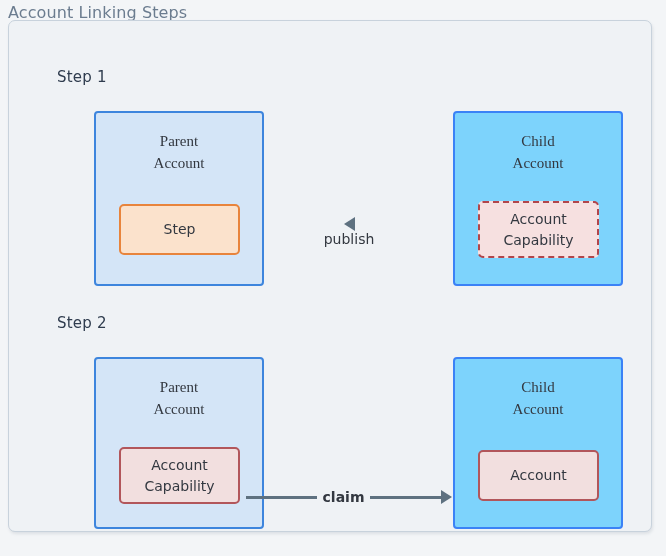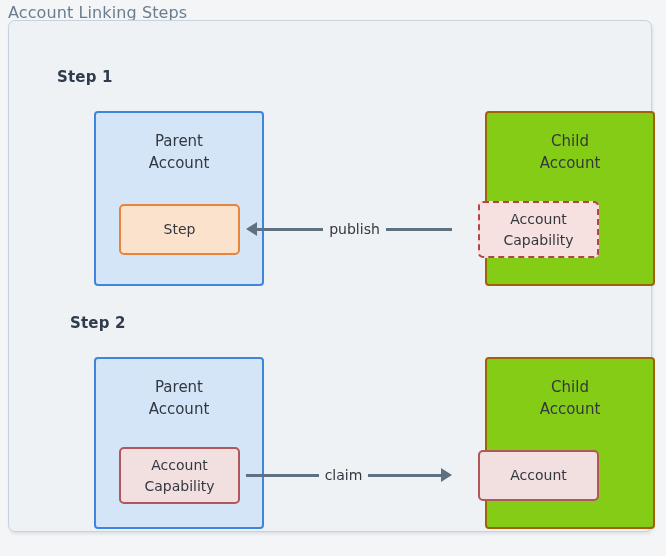--- a/index.html
+++ b/index.html
@@ -35,42 +35,42 @@
     border: 1px solid #c8d2dc;
     border-radius: 7px;
     box-shadow: 1px 2px 3px rgba(120,135,150,0.18);
     box-sizing: border-box;
   }
 
   
   .step-label {
     position: absolute;
     font-size: 15px;
-    font-weight: bold;
+    font-weight: normal;
     color: #2f3c4e;
     letter-spacing: 0.2px;
     white-space: nowrap;
   }
   #step-1-label { left: 48px; top: 47px; }
-  #step-2-label { left: 48px; top: 293px; margin-left: 13px; }
+  #step-2-label { left: 48px; top: 293px; }
 
   
   .account-box {
     position: absolute;
     box-sizing: border-box;
     border-radius: 4px;
+    font-family: Liberation Serif, serif;
   }
   .account-box.parent {
     background: #d4e5f7;
     border: 2px solid #3d85dd;
   }
   .account-box.child {
-    background: #84cc16;
-    border: 2px solid #a16207;
-    margin-left: 32px;
+    background: #7dd3fc;
+    border: 2px solid #3b82f6;
   }
   .account-box-title {
     position: absolute;
     left: 0;
     right: 0;
     top: 17px;
     text-align: center;
     font-size: 15px;
     line-height: 22px;
     color: #333840;
@@ -115,22 +115,22 @@
   #s2-capability-node { left: 110px; top: 426px; width: 121px; height: 57px; }
   #s2-account-node    { left: 469px; top: 429px; width: 121px; height: 51px; }
 
   
   .arrow-row {
     position: absolute;
     height: 24px;
     display: flex;
     align-items: center;
   }
-  #publish-arrow-row { left: 237px; top: 196px; width: 206px; }
-  #claim-arrow-row   { left: 237px; top: 442px; width: 206px; }
+  #publish-arrow-row { left: 237px; top: 196px; width: 206px; flex-direction: column; }
+  #claim-arrow-row   { left: 237px; top: 464px; width: 206px; font-weight: bold; }
 
   .arrow-line {
     flex: 1 1 auto;
     height: 3px;
     background: #5e7180;
   }
   .arrow-head {
     width: 0;
     height: 0;
     flex: 0 0 auto;

